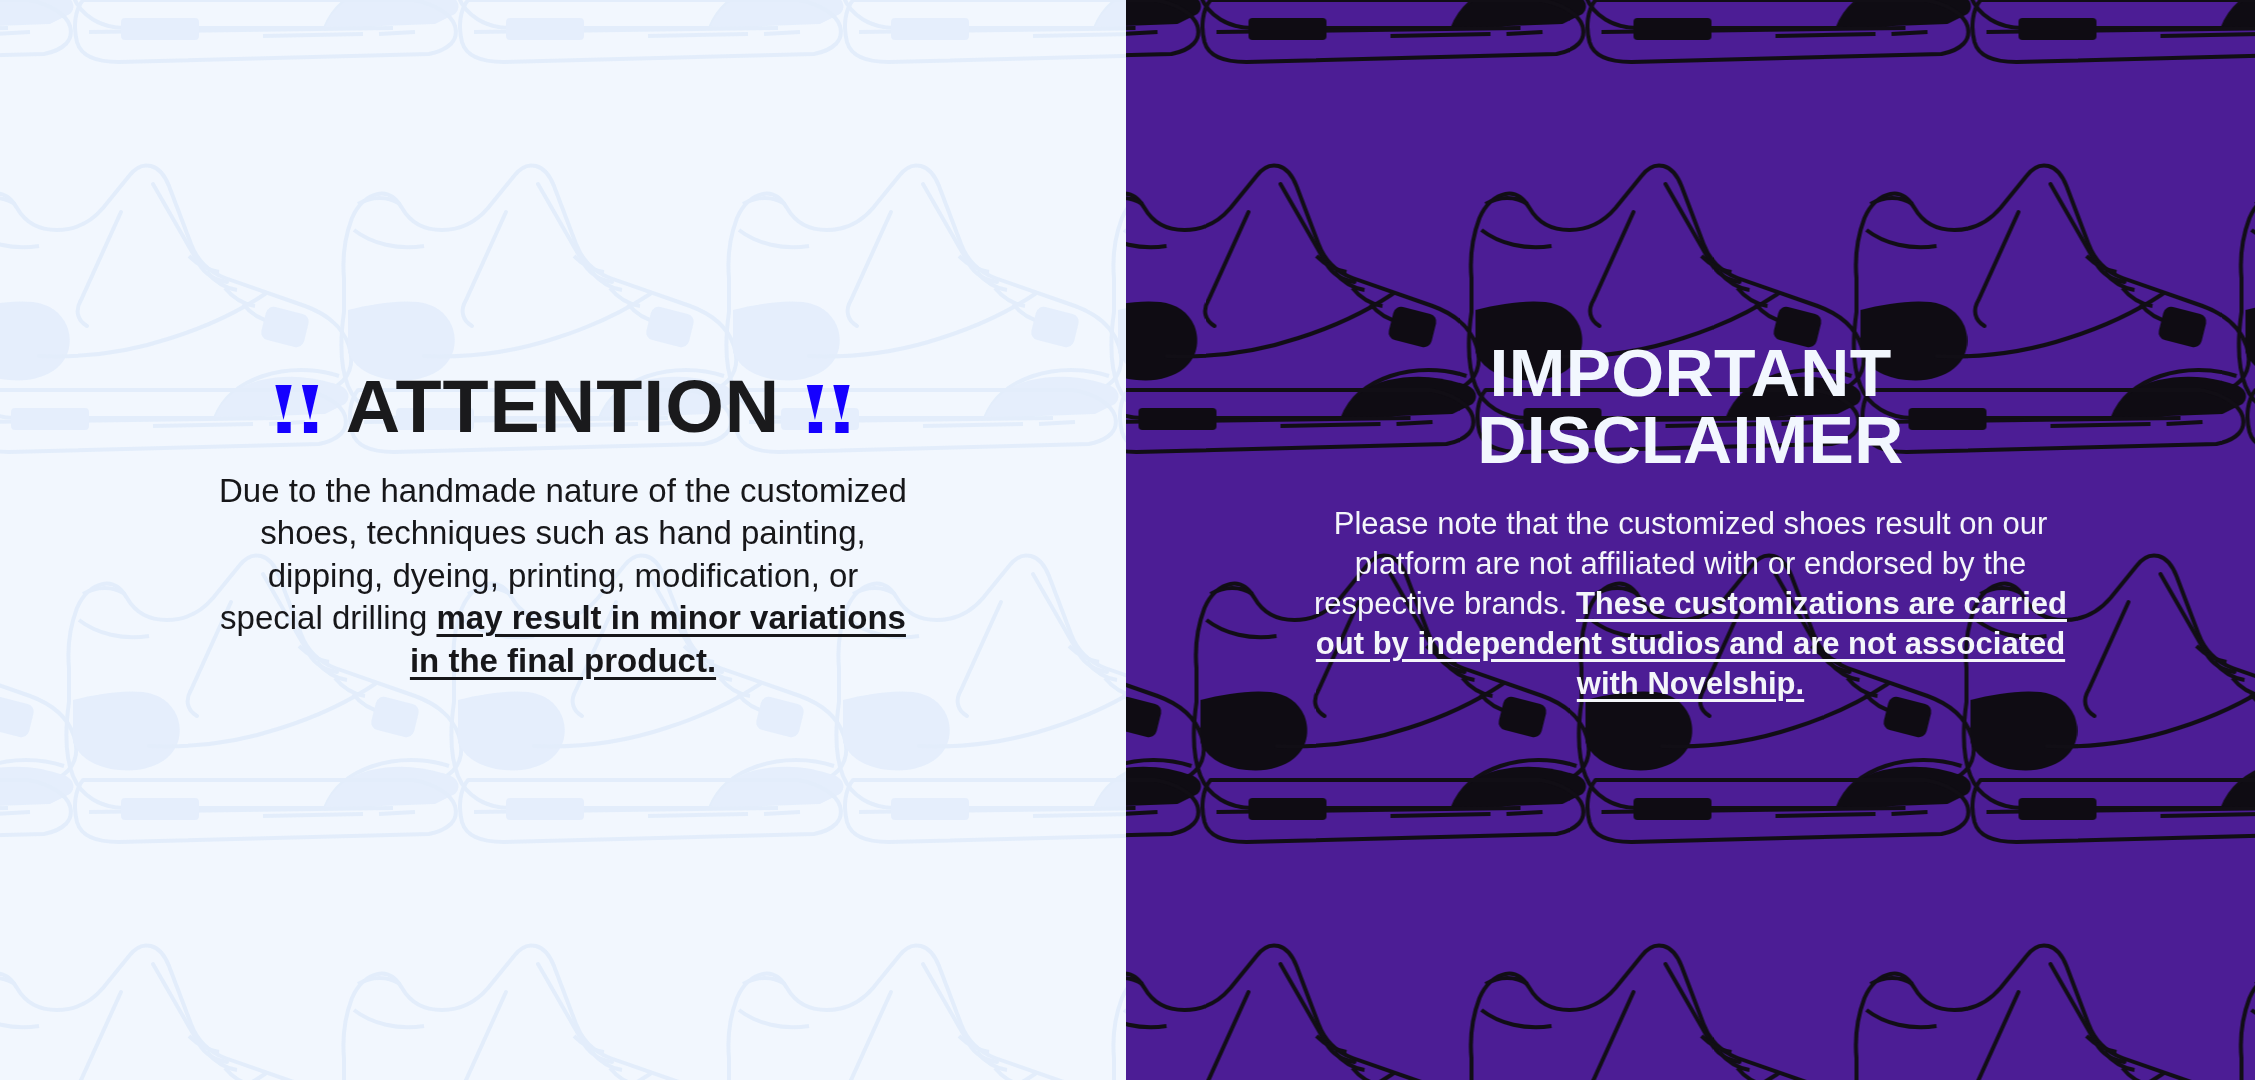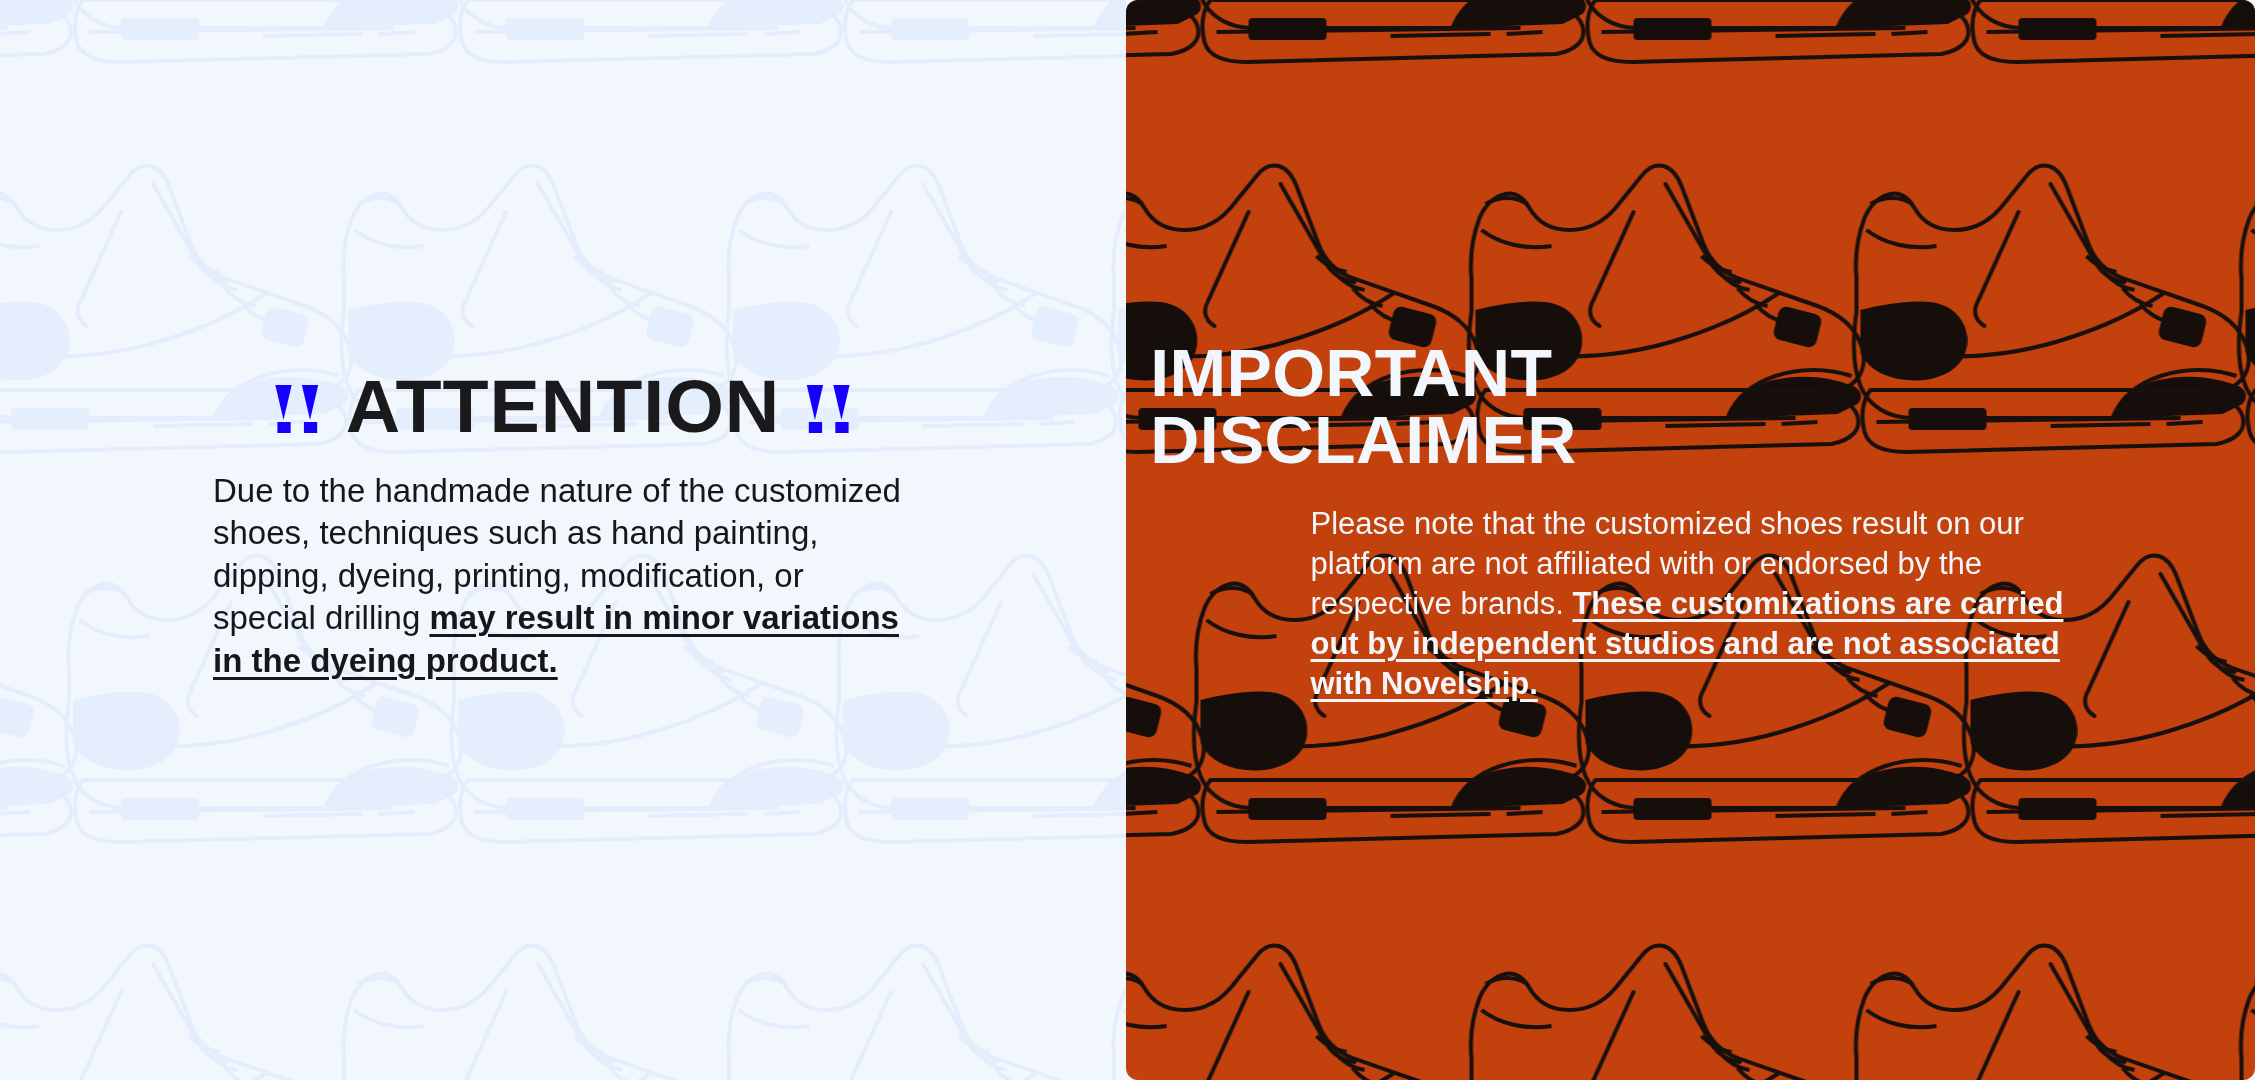--- a/index.html
+++ b/index.html
@@ -33,37 +33,37 @@
     justify-content: center;
   }
 
   .panel--light {
     width: 1126px;
     background-color: #F2F7FE;
   }
 
   .panel--dark {
     width: 1129px;
-    background-color: #c2410c;
-    border-radius: 12px;
+    background-color: #4c1d95;
   }
 
   
   .pattern {
     position: absolute;
     inset: -60px -40px -40px -180px;
     pointer-events: none;
     z-index: 0;
   }
   .pattern svg { display:block; width:100%; height:100%; }
 
   
   .content {
     position: relative;
     z-index: 2;
+    text-align: center;
     width: 100%;
     padding: 0 40px;
   }
 
   .content--light { transform: translateY(-14px); }
   .content--dark  { transform: translateY(-18px); }
 
   
   .heading {
     font-weight: 800;
@@ -238,21 +238,21 @@
             <span class="bang"></span>
         </span>
         <span class="heading-word">ATTENTION</span>
         <span class="bangs">
           <span class="bang"></span>
             <span class="bang"></span>
         </span>
       </h1>
 
       <p class="body-copy body-copy--light">
-        <span>Due to the handmade nature of the customized shoes, techniques such as hand painting, dipping, dyeing, printing, modification, or special drilling </span><span class="emph">may result in minor variations in the dyeing product.</span>
+        <span>Due to the handmade nature of the customized shoes, techniques such as hand painting, dipping, dyeing, printing, modification, or special drilling </span><span class="emph">may result in minor variations in the final product.</span>
       </p>
 
     </div>
   </section>
 
   <section class="panel panel--dark">
 
     <div class="pattern">
       <svg viewBox="0 0 1350 1180" preserveAspectRatio="xMidYMid slice" aria-hidden="true">
         <defs>

